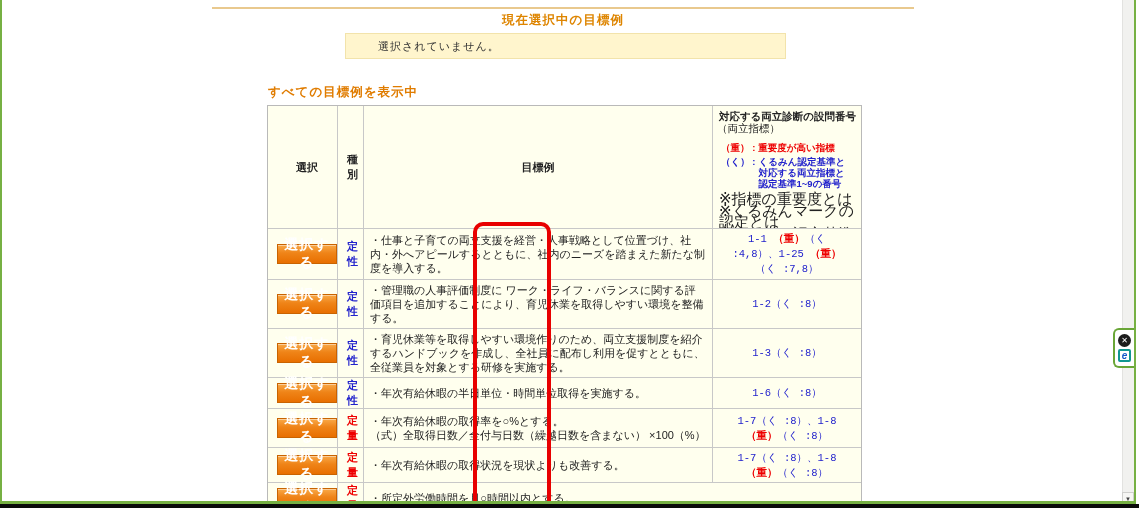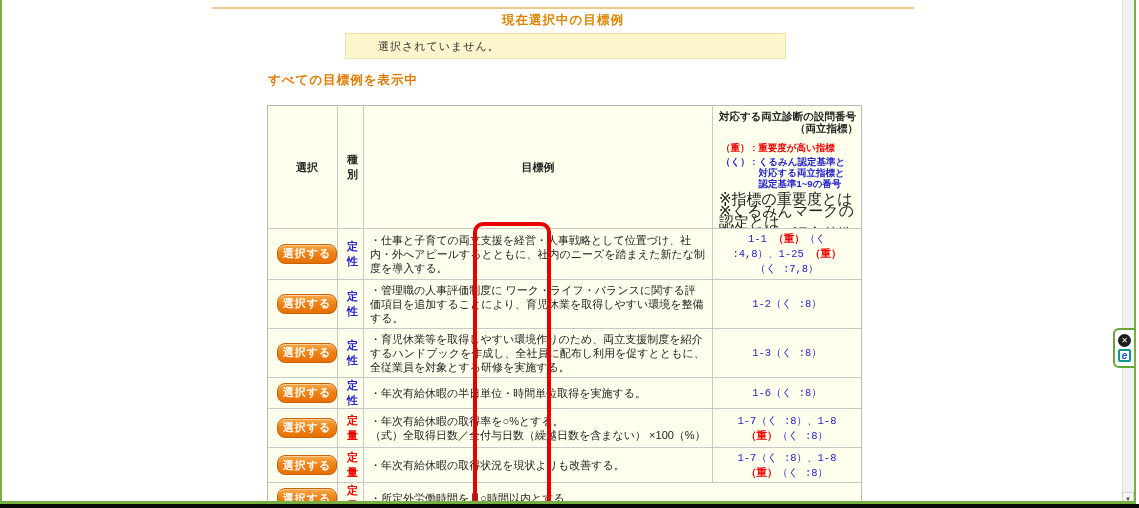--- a/index.html
+++ b/index.html
@@ -16,21 +16,21 @@
   .edge-black  { position:absolute; left:0; top:504px; width:1139px; height:4px; background:#0a0a0a; }
 
   
   .content { position:absolute; left:212px; top:0; width:702px; height:508px; }
   .top-rule { position:absolute; left:0; top:7px; width:702px; height:2px; background:#e9c98e; }
   .page-title { position:absolute; left:0; top:12px; width:702px; text-align:center;
                 color:#de8500; font-size:12.5px; font-weight:bold; letter-spacing:1px; }
   .empty-box { position:absolute; left:133px; top:33px; width:441px; height:26px;
                background:#fff5cd; border:1px solid #f2e3ab; display:flex; align-items:center; }
   .empty-box span { padding-left:32px; font-size:11px; color:#333333; letter-spacing:1px; }
-  .section-label { position:absolute; left:56px; top:72px; color:#e07c00; font-size:12.5px;
+  .section-label { position:absolute; left:56px; top:84px; color:#e07c00; font-size:12.5px;
                    font-weight:bold; letter-spacing:1px; }
 
   
   .goal-table { position:absolute; left:55px; top:105px; width:595px; background:#ffffee;
                 border:1px solid #b9b9b9; }
   .trow { display:flex; border-bottom:1px solid #c8c8c8; background:#ffffee; }
   .cell { border-right:1px solid #c8c8c8;padding-left:9px; }
   .cell:last-child { border-right:none; }
   .c-select { width:70px; display:flex; align-items:center; justify-content:center; }
   .c-type   { width:26px; display:flex; align-items:center; justify-content:center;
@@ -38,34 +38,34 @@
   .c-goal   { width:349px; display:flex; align-items:center; padding:3px 6px;
               font-size:11px; line-height:1.28; color:#222222; white-space:pre-line; }
   .c-qnum   { width:148px; display:flex; align-items:center; justify-content:center;
               padding:2px 12px; font-size:10.5px; line-height:1.35; text-align:center; }
   .thead { height:123px; }
   .thead .c-select, .thead .c-type, .thead .c-goal {
       font-size:11px; font-weight:bold; color:#222222; justify-content:center; align-items:center;
       display:flex; white-space:normal; }
   .th-qnum { width:148px; padding:4px 3px 0 4px; overflow:hidden; display:block; }
   .qh-title { font-size:10.5px; font-weight:bold; color:#222; text-align:center; line-height:12px; }
-  .qh-sub   { font-size:10.5px; font-weight:bold; color:#222; text-align:right; line-height:12px; }
+  .qh-sub   { font-size:10.5px; font-weight:normal; color:#222; text-align:left; line-height:12px; }
   .legend { display:flex; font-size:9.5px; line-height:11px; margin-top:3px; padding-left:4px; }
   .legend .pfx { white-space:nowrap; margin-right:3px; }
   .legend-important { color:#ee0000; font-weight:bold; margin-top:8px; }
   .legend-kurumin   { color:#2222cc; font-weight:bold; }
   .notes { margin-top:4px; padding-left:2px; }
   .note  { font-size:15px; line-height:11.5px; color:#222222; cursor:pointer; }
 
   .seg-blue { color:#2222cc;font-family:Liberation Mono, monospace; }
   .seg-red  { color:#ee0000; font-weight:bold; }
 
-  .select-btn { width:62px; height:20px; border:1px solid #c96300; border-radius:8px;
+  .select-btn { width:62px; height:20px; border:1px solid #c96300; border-radius:0;
       background:linear-gradient(#f9a948 0%, #ef8418 45%, #e86f00 100%);
-      color:#ffffff; font-size:11px; font-weight:bold; letter-spacing:1px;
+      color:#ffffff; font-size:14px; font-weight:bold; letter-spacing:1px;
       font-family:inherit; cursor:pointer; box-shadow:inset 0 1px 0 rgba(255,255,255,.45);
       display:flex; align-items:center; justify-content:center; }
 
   
   .red-highlight { position:absolute; left:261px; top:222px; width:78px; height:300px;
       border:4px solid #e80000; border-radius:10px; pointer-events:none; }
 
   
   .sb-track { position:absolute; left:1122px; top:0; width:12px; height:508px;
       background:#f1f1ef; border-left:1px solid #e2e2e0; }

